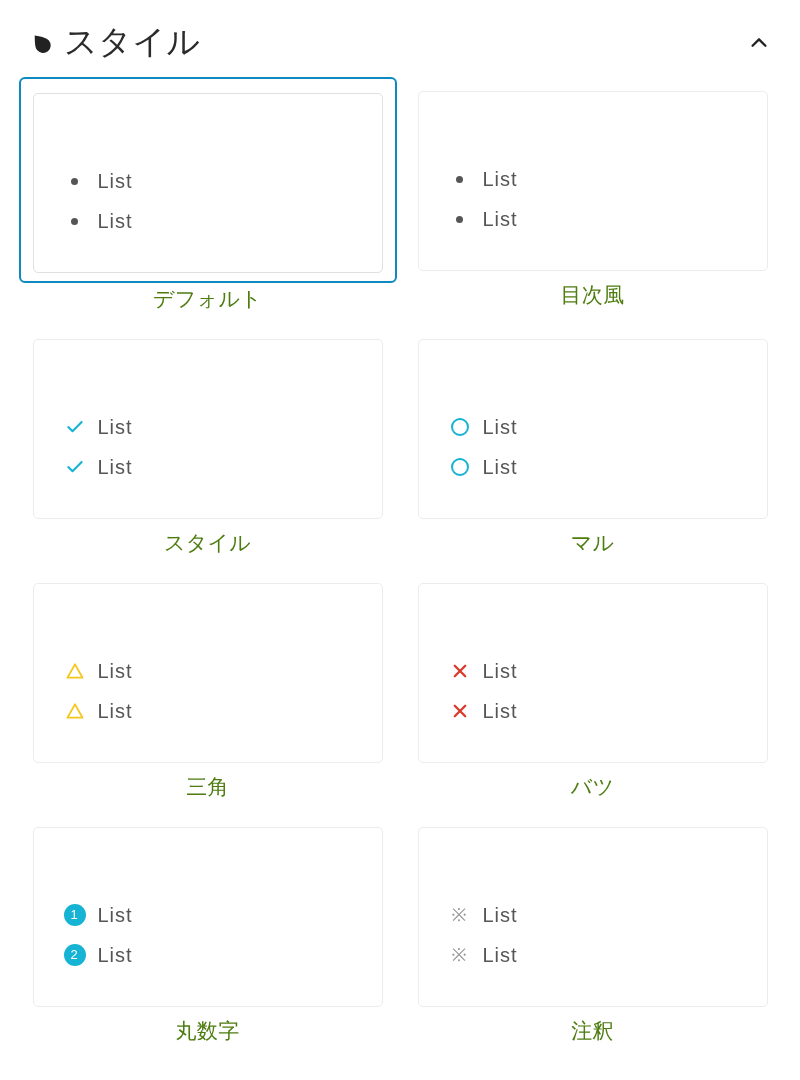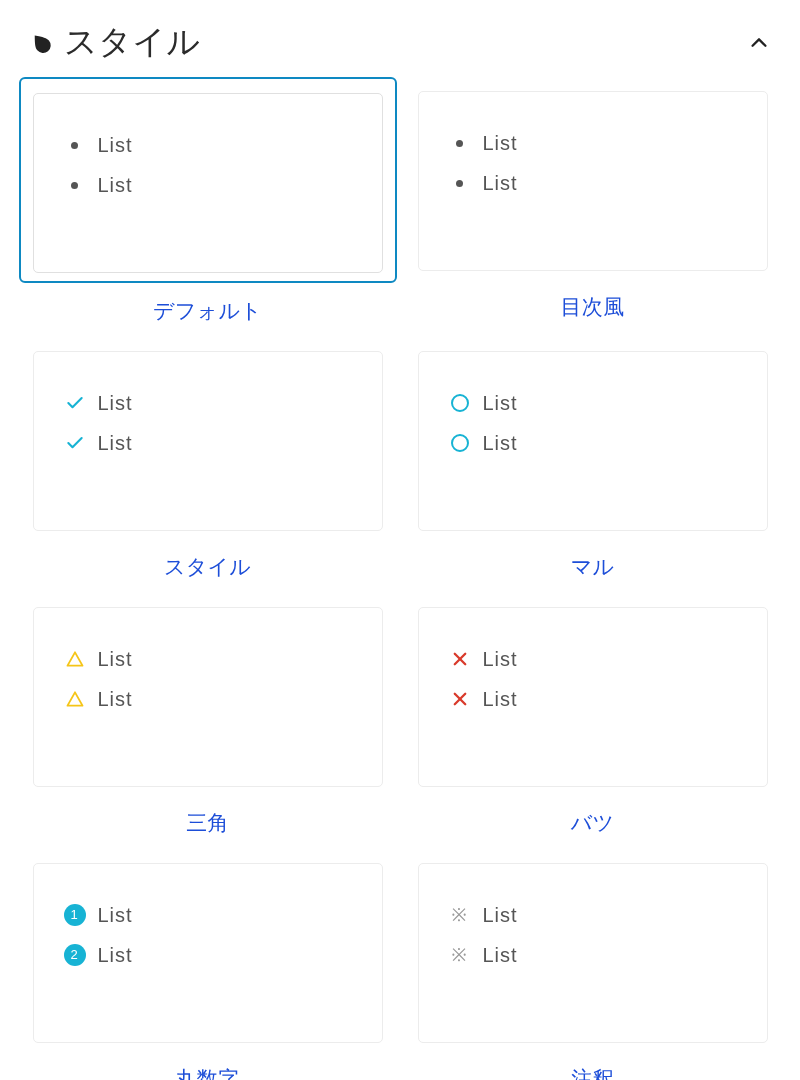--- a/index.html
+++ b/index.html
@@ -61,43 +61,43 @@
   .preview-wrap{position:relative;}
   .card{
     width:350px;
     height:180px;
     border:1px solid var(--border);
     border-radius:5px;
     background:#fff;
     padding:34px 30px;
     display:flex;
     flex-direction:column;
-    justify-content:flex-start;
+    justify-content:flex-end;
     gap:6px;
   }
   .option:not(.selected) .card{border-color:var(--border-light);}
   .row{
     display:flex;
     align-items:center;
     gap:12px;
     font-size:20px;
     color:#555;
     line-height:1.7;
     letter-spacing:.05em;
   }
   .bullet{display:inline-flex;align-items:center;justify-content:center;width:22px;height:22px;}
   .dot{width:7px;height:7px;background:#555;border-radius:50%;}
   .check svg{stroke:var(--cyan);}
   .circle-ring{width:18px;height:18px;border:2.5px solid var(--cyan);border-radius:50%;}
   .num-badge{width:22px;height:22px;border-radius:50%;background:var(--cyan);color:#fff;font-size:13px;display:flex;align-items:center;justify-content:center;font-weight:500;}
   .kome{color:var(--gray);font-size:18px;width:22px;text-align:center;}
   .label{
     font-size:21px;
-    color:#1d4ed8;
-    margin-top:22px;
+    color:#4d7c0f;
+    margin-top:10px;
     text-align:center;
   }
 </style>
 </head>
 <body>
 
 <div class="panel-header">
   <div class="panel-title">
     <span class="title-icon">
       <svg width="26" height="26" viewBox="0 0 24 24">

